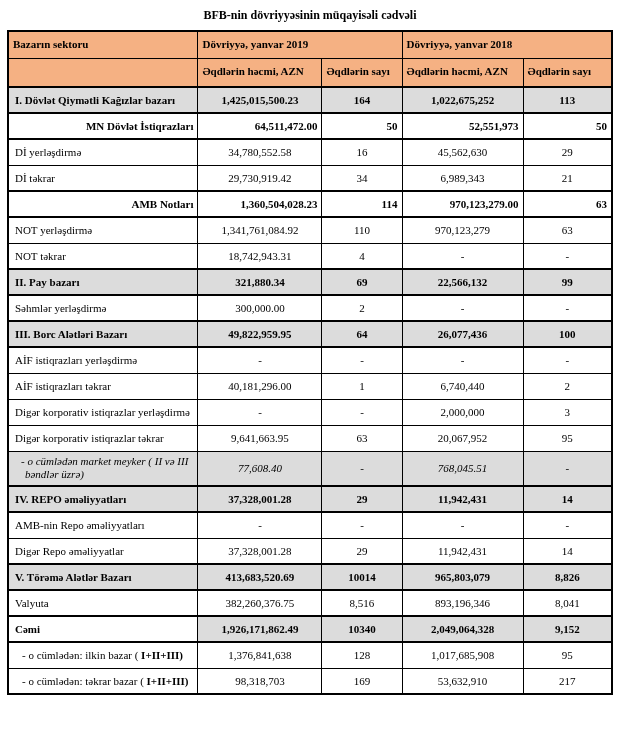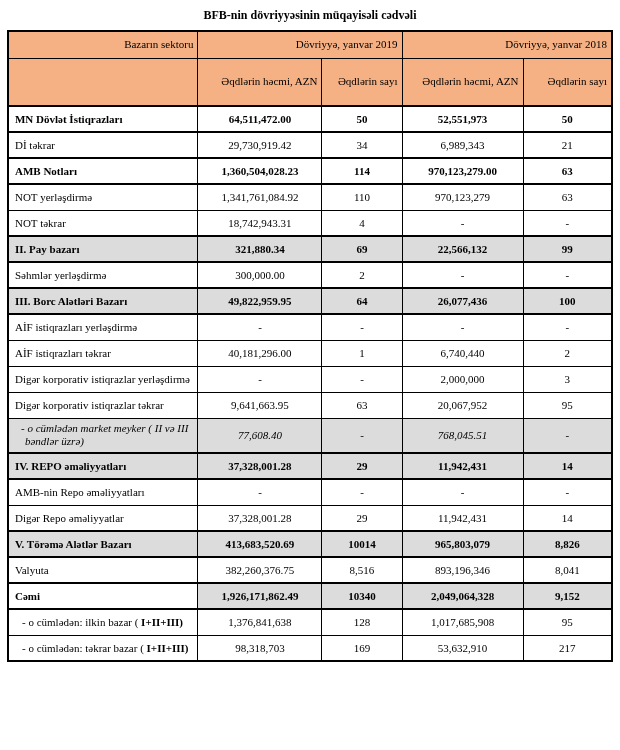--- a/index.html
+++ b/index.html
@@ -31,39 +31,40 @@
   }
   th, td {
     border: 1px solid var(--border-col);
     font-size: 11px;
     padding: 3px 4px;
     vertical-align: middle;
     overflow: hidden;
   }
   thead th {
     background: var(--header-bg);
-    font-weight: normal;
-    text-align: right;
+    font-weight: bold;
+    text-align: left;
     line-height: 1.25;
   }
   thead tr.group-row th { height: 27px; }
-  thead tr.sub-row th { height: 48px; }
+  thead tr.sub-row th { height: 29px; }
   tbody td { height: 26px; }
   td.label { text-align: left; padding-left: 6px; }
   td.val { text-align: center; }
   tr.section td {
     background: var(--shade);
     font-weight: bold;
     border-top: 2px solid var(--border-col);
     border-bottom: 2px solid var(--border-col);
   }
   tr.bold td {
     font-weight: bold;
     border-top: 2px solid var(--border-col);
     border-bottom: 2px solid var(--border-col);
+    text-align: right;
   }
   tr.total td {
     font-weight: bold;
     border-top: 2px solid var(--border-col);
     border-bottom: 2px solid var(--border-col);
   }
   tr.total td.val { background: var(--shade); }
   tr.shaded-italic td {
     background: var(--shade);
     font-style: italic;
@@ -92,28 +93,42 @@
     </tr>
     <tr class="sub-row">
       <th></th>
       <th>Əqdlərin həcmi, AZN</th>
       <th>Əqdlərin sayı</th>
       <th>Əqdlərin həcmi, AZN</th>
       <th>Əqdlərin sayı</th>
     </tr>
   </thead>
   <tbody>
+      <tr class="section">
+        <td class="label">I. Dövlət Qiymətli Kağızlar bazarı</td>
+        <td class="val">1,425,015,500.23</td>
+        <td class="val">164</td>
+        <td class="val">1,022,675,252</td>
+        <td class="val">113</td>
+      </tr>
       <tr class="bold">
         <td class="label">MN Dövlət İstiqrazları</td>
         <td class="val">64,511,472.00</td>
         <td class="val">50</td>
         <td class="val">52,551,973</td>
         <td class="val">50</td>
       </tr>
       <tr class="normal">
+        <td class="label">Dİ yerləşdirmə</td>
+        <td class="val">34,780,552.58</td>
+        <td class="val">16</td>
+        <td class="val">45,562,630</td>
+        <td class="val">29</td>
+      </tr>
+      <tr class="normal">
         <td class="label">Dİ təkrar</td>
         <td class="val">29,730,919.42</td>
         <td class="val">34</td>
         <td class="val">6,989,343</td>
         <td class="val">21</td>
       </tr>
       <tr class="bold">
         <td class="label">AMB Notları</td>
         <td class="val">1,360,504,028.23</td>
         <td class="val">114</td>

